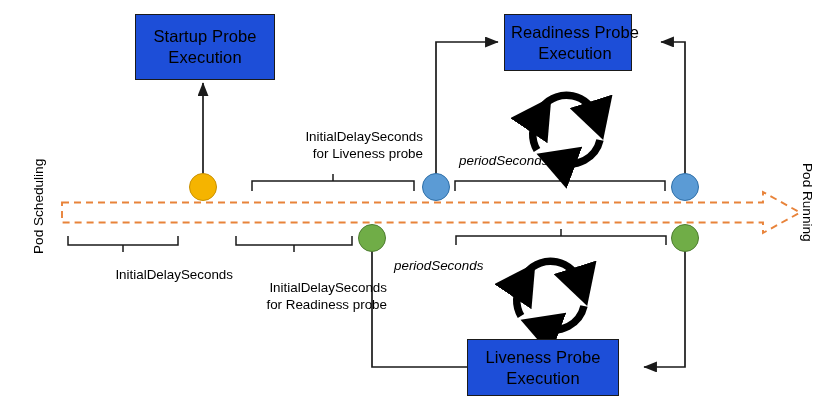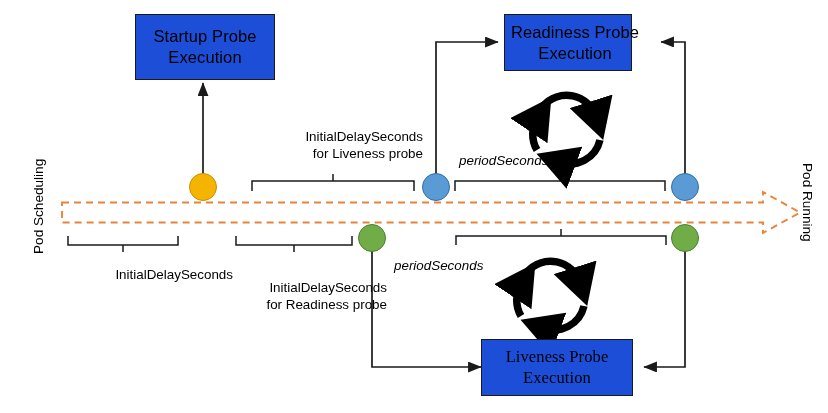--- a/index.html
+++ b/index.html
@@ -127,21 +127,21 @@
   <div class="node-box" style="left:135px; top:14px; width:140px; height:66px;">
     <span>Startup Probe</span>
     <span>Execution</span>
   </div>
 
   <div class="node-box" style="left:504px; top:14px; width:128px; height:57px;padding-left:14px;">
     <span>Readiness Probe</span>
     <span>Execution</span>
   </div>
 
-  <div class="node-box" style="left:481px; top:339px; width:152px; height:57px;font-family:Liberation Serif, serif;">
+  <div class="node-box" style="left:467px; top:339px; width:152px; height:57px;">
     <span>Liveness Probe</span>
     <span>Execution</span>
   </div>
 
   <div class="dot" style="left:189px; top:173px; width:28px; height:28px; background:#F5B400; border:1.4px solid #C99000;"></div>
 
   <div class="dot" style="left:422px; top:173px; width:28px; height:28px; background:#5B9BD5; border:1.4px solid #2E6FA8;"></div>
 
   <div class="dot" style="left:671px; top:173px; width:28px; height:28px; background:#5B9BD5; border:1.4px solid #2E6FA8;"></div>
 

